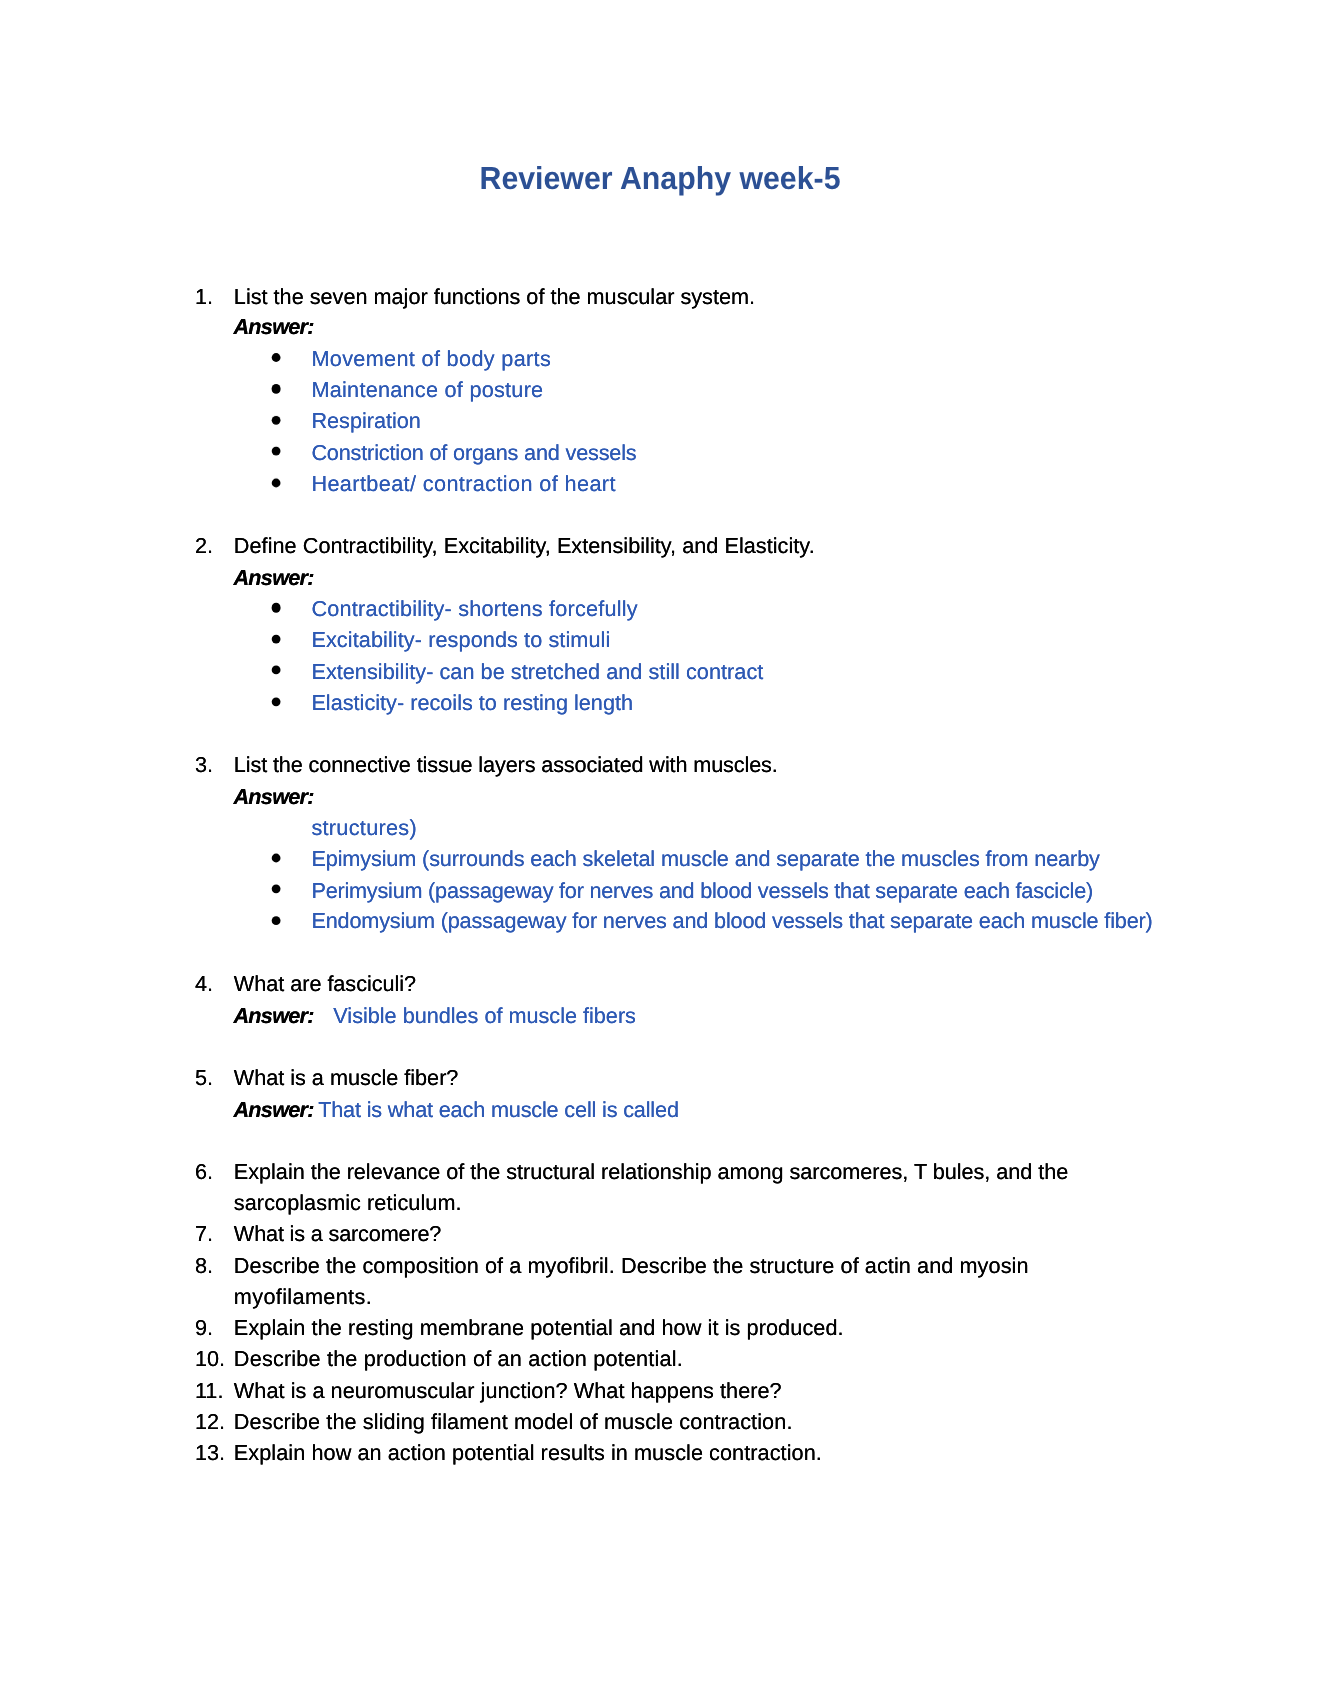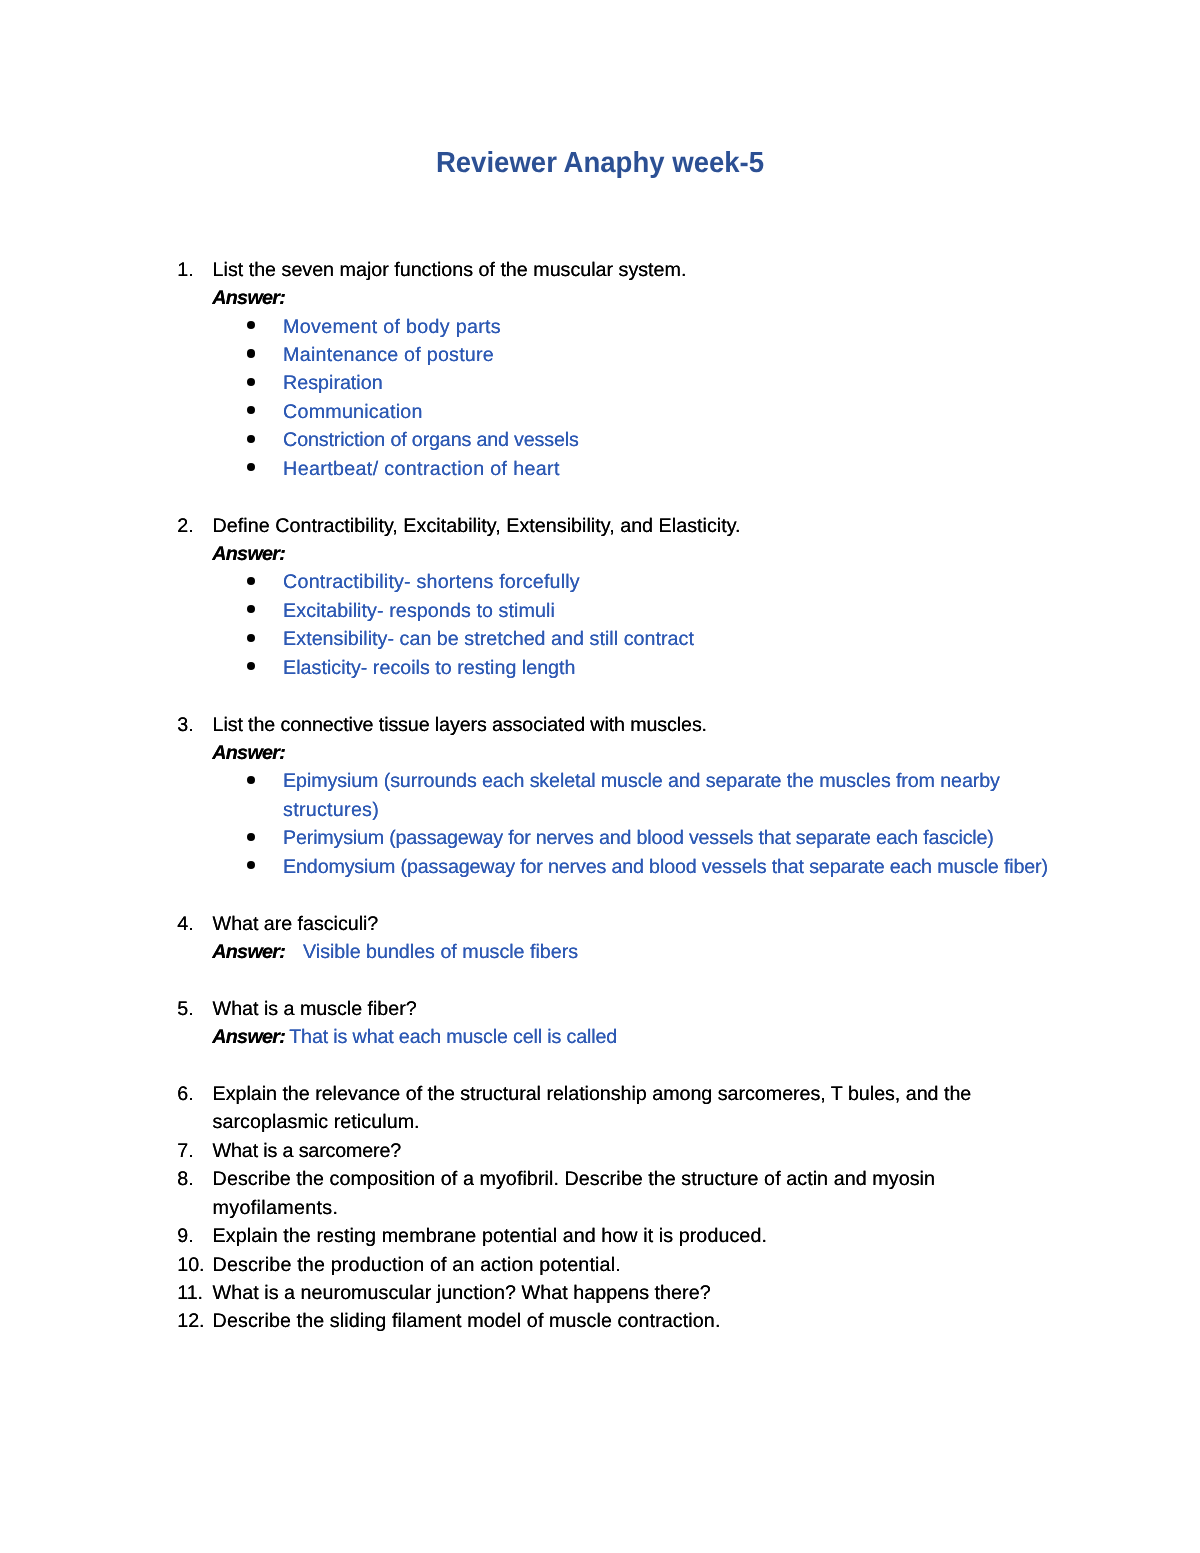--- a/index.html
+++ b/index.html
@@ -57,24 +57,20 @@
       <div class="row">
         <span class="bul"></span>
         <span class="btx" style="letter-spacing: 0.235px;">Maintenance of posture</span>
       </div>
       <div class="row">
         <span class="bul"></span>
         <span class="btx" style="letter-spacing: -0.0094px;">Respiration</span>
       </div>
       <div class="row">
         <span class="bul"></span>
-        <span class="btx" style="letter-spacing: 0.2099px;">Communication</span>
-      </div>
-      <div class="row">
-        <span class="bul"></span>
         <span class="btx" style="letter-spacing: -0.1587px;">Constriction of organs and vessels</span>
       </div>
       <div class="row">
         <span class="bul"></span>
         <span class="btx" style="letter-spacing: 0.3487px;">Heartbeat/ contraction of heart</span>
       </div>
       <div class="spacer"></div>
       <div class="row">
         <span class="num">2.</span>
         <span class="txt" style="letter-spacing: 0.031px;">Define Contractibility, Excitability, Extensibility, and Elasticity.</span>
@@ -100,25 +96,25 @@
       </div>
       <div class="spacer"></div>
       <div class="row">
         <span class="num">3.</span>
         <span class="txt" style="letter-spacing: -0.1171px;">List the connective tissue layers associated with muscles.</span>
       </div>
       <div class="row">
         <span class="ans" style="letter-spacing: -0.6646px;">Answer:</span>
       </div>
       <div class="row">
+        <span class="btx" style="letter-spacing: 0.27px;">structures)</span>
+      </div>
+      <div class="row">
         <span class="bul"></span>
         <span class="btx" style="letter-spacing: -0.1128px;">Epimysium (surrounds each skeletal muscle and separate the muscles from nearby</span>
-      </div>
-      <div class="row">
-        <span class="btx" style="letter-spacing: 0.27px;">structures)</span>
       </div>
       <div class="row">
         <span class="bul"></span>
         <span class="btx" style="letter-spacing: -0.2014px;">Perimysium (passageway for nerves and blood vessels that separate each fascicle)</span>
       </div>
       <div class="row">
         <span class="bul"></span>
         <span class="btx" style="letter-spacing: -0.1586px;">Endomysium (passageway for nerves and blood vessels that separate each muscle fiber)</span>
       </div>
       <div class="spacer"></div>
@@ -167,14 +163,18 @@
         <span class="txt" style="letter-spacing: 0.1635px;">Describe the production of an action potential.</span>
       </div>
       <div class="row">
         <span class="num">11.</span>
         <span class="txt" style="letter-spacing: 0.0433px;">What is a neuromuscular junction? What happens there?</span>
       </div>
       <div class="row">
         <span class="num">12.</span>
         <span class="txt" style="letter-spacing: 0.0971px;">Describe the sliding filament model of muscle contraction.</span>
       </div>
+      <div class="row">
+        <span class="num">13.</span>
+        <span class="txt" style="letter-spacing: 0.0612px;">Explain how an action potential results in muscle contraction.</span>
+      </div>
     </div>
 </div>
 
 </body></html>

